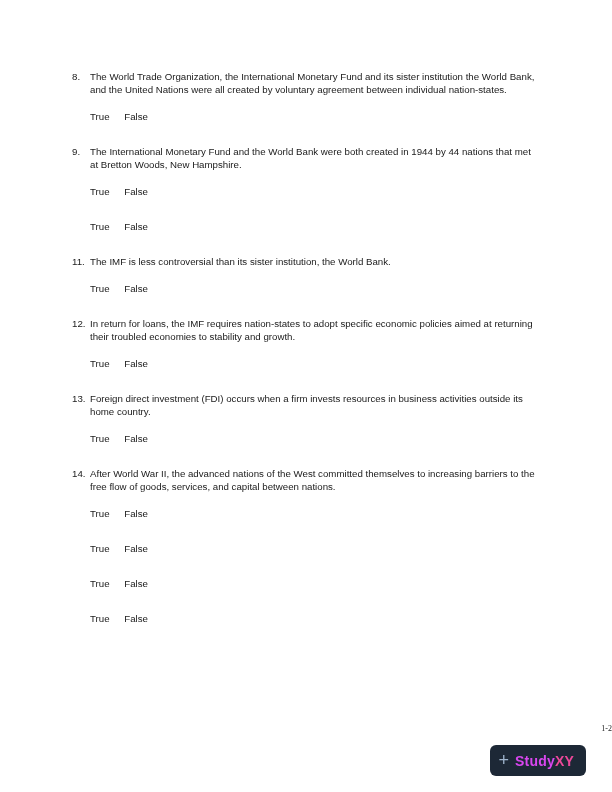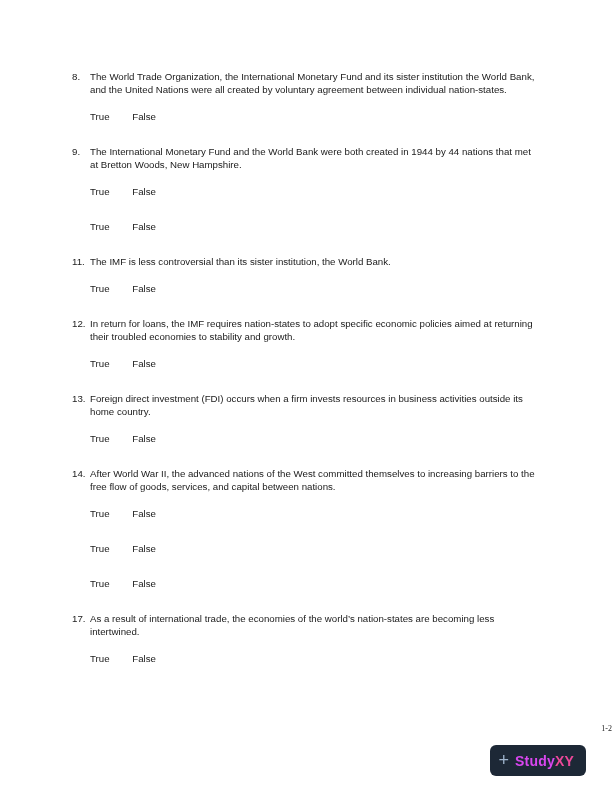--- a/index.html
+++ b/index.html
@@ -43,21 +43,21 @@
   .q-options {
     margin-left: 18px;
     margin-top: 14px;
     font-size: 9.7px;
     line-height: 13px;
   }
   .q-option {
     display: inline-block;
   }
   .q-option + .q-option {
-    margin-left: 20px;
+    margin-left: 12px;
   }
   .footer {
     position: absolute;
     left: 0;
     right: 0;
     top: 724px;
     text-align: right;
     font-family: "Liberation Serif", serif;
     font-size: 8px;
     color: #222222;
@@ -172,24 +172,20 @@
   </div>
 
   <div class="question">
     <div class="q-options">
       <span class="q-option">True</span>
       <span class="q-option">False</span>
     </div>
   </div>
 
   <div class="question">
-    <div class="q-row">
-      <span class="q-num">17.</span>
-      <span class="q-text">As a result of international trade, the economies of the world’s nation-states are becoming less intertwined.</span>
-    </div>
     <div class="q-options">
       <span class="q-option">True</span>
       <span class="q-option">False</span>
     </div>
   </div>
 </div>
 
   <div class="footer">1-2</div>
 
   <div class="brand-badge" id="brand-badge" style="background: rgb(29, 40, 54);">

